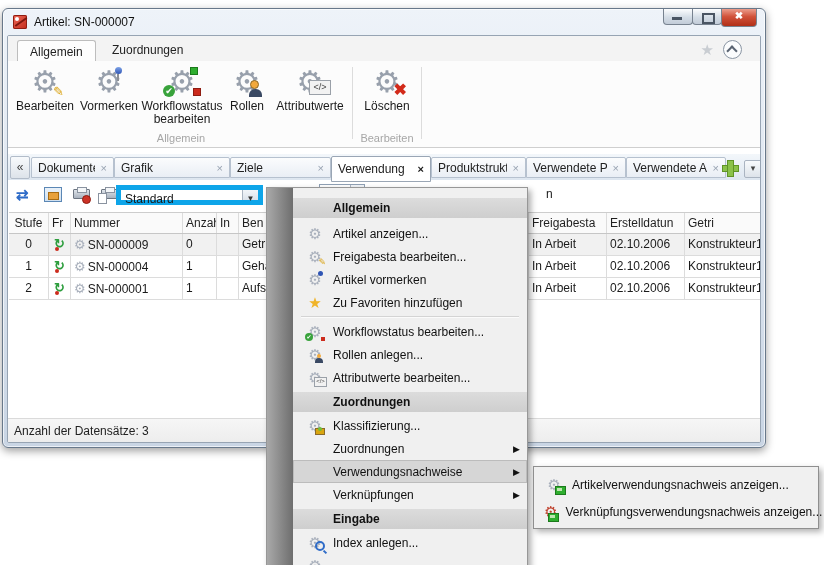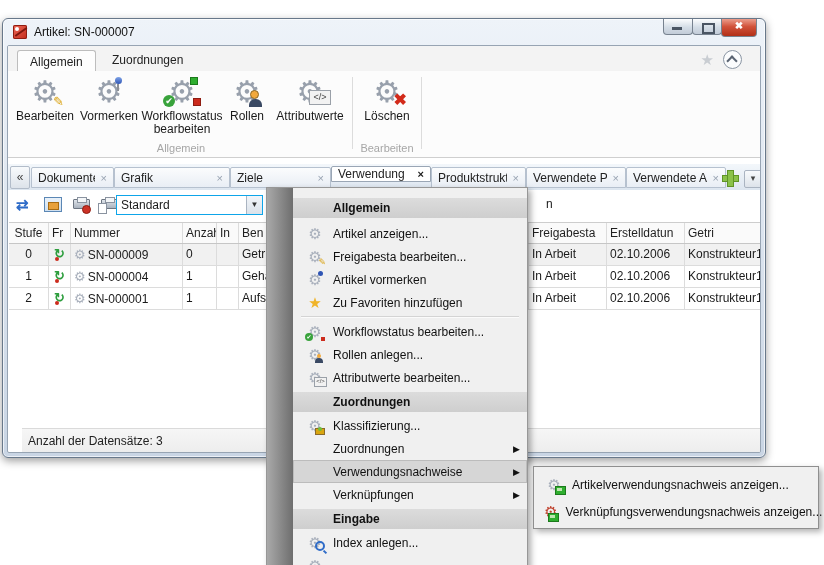--- a/index.html
+++ b/index.html
@@ -1,20 +1,20 @@
 <!DOCTYPE html>
 <html><head>
 <meta charset="utf-8">
 <style>
   html,body{margin:0;padding:0}
   body{width:824px;height:565px;overflow:hidden;background:#fff;position:relative;
        font-family:"Liberation Sans",sans-serif;font-size:12px;color:#1a1a1a;}
 
   
-  #win{position:absolute;left:2px;top:18px;width:762px;height:438px;border:1px solid #68788a;
+  #win{position:absolute;left:2px;top:8px;width:762px;height:438px;border:1px solid #68788a;
        border-radius:6px;background:linear-gradient(#eef3f9,#c9d5e4);
        box-shadow:0 3px 9px rgba(0,0,0,.38), inset 0 0 0 1px rgba(255,255,255,.65);}
   #titlebar{position:absolute;left:0;top:0;right:0;height:26px;}
   #appicon{position:absolute;left:10px;top:6px;width:14px;height:14px;border-radius:2px;
        background:linear-gradient(135deg,#ef6a5a,#c22a1a);box-shadow:inset 0 0 0 1px #8f1d12;}
   #appicon i{position:absolute;left:2px;top:2px;width:4px;height:4px;border-radius:50%;background:#fff;}
   #appicon u{position:absolute;left:1px;top:6px;width:14px;height:2px;background:#7e170e;transform:rotate(-35deg);}
   #title{position:absolute;left:31px;top:6px;font-size:12px;color:#111;}
   #winbtns{position:absolute;right:8px;top:0;display:flex;}
   .wbtn{width:28px;height:15px;border:1px solid #77828f;border-top:none;border-radius:0 0 4px 4px;
@@ -60,39 +60,39 @@
   .redx{right:-3px;bottom:0;color:#d22a1a;font-size:16px;font-weight:bold;}
 
   
   #docstrip{position:absolute;left:0;top:118px;right:0;height:26px;background:linear-gradient(#f3f7fb,#dde6f0);}
   #collapsetabs{position:absolute;left:2px;top:2px;width:18px;height:21px;border:1px solid #b2bcc9;border-radius:2px;
         background:linear-gradient(#f8fafc,#dde3ea);text-align:center;line-height:20px;font-size:12px;color:#444;}
   .dtab{position:absolute;top:3px;height:21px;border:1px solid #b6c1cf;border-radius:2px 2px 0 0;
         background:linear-gradient(#fbfcfd,#e9eef5);display:flex;align-items:center;padding:0 6px;box-sizing:border-box;}
   .dtab .lbl{font-size:12px;color:#222;white-space:nowrap;overflow:hidden;}
   .dtab .cx{margin-left:auto;padding-left:6px;color:#97a2b1;font-size:11px;}
-  .dtab.active{background:#fff;border-color:#9aa6b5;top:2px;height:16px;z-index:2;}
+  .dtab.active{background:#fff;border-color:#9aa6b5;top:2px;height:26px;z-index:2;}
   .dtab.active .cx{color:#1a1a1a;font-weight:bold;}
   #addtab{position:absolute;left:712px;top:4px;width:19px;height:19px;}
   #addtab .h{position:absolute;left:2px;top:7px;width:15px;height:5px;background:#8bc24a;border:1px solid #5f9427;}
   #addtab .v{position:absolute;left:7px;top:2px;width:5px;height:15px;background:#8bc24a;border:1px solid #5f9427;}
   #moretabs{position:absolute;left:736px;top:6px;width:16px;height:16px;border:1px solid #aab4c1;border-radius:2px;
         background:linear-gradient(#f8fafc,#dde3ea);text-align:center;line-height:14px;font-size:9px;color:#444;}
 
   
   #toolbar{position:absolute;left:0;top:144px;right:0;height:30px;background:#fff;}
   .tico{position:absolute;top:6px;width:18px;height:18px;}
   .sync{font-size:15px;color:#2f6cc8;font-weight:bold;line-height:18px;}
   .winico{position:absolute;left:0;top:1px;width:16px;height:13px;border:1px solid #5b87b5;background:linear-gradient(#e9f1f9,#cfe0f0);}
   .winico i{position:absolute;left:3px;top:4px;width:9px;height:6px;background:#e8a13c;border:1px solid #a86c14;}
   .printer{position:absolute;left:1px;top:3px;width:15px;height:8px;background:linear-gradient(#dfe4ea,#aab3bf);border:1px solid #6d7682;border-radius:1px;}
   .printer i{position:absolute;left:3px;top:-3px;width:8px;height:4px;background:#f4f6f8;border:1px solid #8a93a0;}
   .badge-red{position:absolute;right:-1px;bottom:0;width:7px;height:7px;border-radius:50%;background:#cc3226;border:1px solid #8f1d12;}
   .page-w{position:absolute;left:-2px;bottom:0;width:7px;height:9px;background:#fff;border:1px solid #8a93a0;}
-  #combo{position:absolute;left:108px;top:5px;width:147px;height:20px;border:1px solid #0ea5e9;background:#fff;box-sizing:border-box;}
+  #combo{position:absolute;left:108px;top:5px;width:147px;height:20px;border:5px solid #0ea5e9;background:#fff;box-sizing:border-box;}
   #combo .val{position:absolute;left:4px;top:2px;font-size:12px;}
   #combo .drop{position:absolute;right:0;top:0;bottom:0;width:15px;background:linear-gradient(#f2f5f9,#dbe2ea);border-left:1px solid #aab4c1;text-align:center;font-size:8px;line-height:18px;color:#333;}
   #stufelbl{position:absolute;left:267px;top:151px;font-size:12px;}
   #spinner{position:absolute;left:311px;top:148px;width:46px;height:20px;border:1px solid #8fa0b5;background:#fff;box-sizing:border-box;}
   #spinner .val{position:absolute;left:4px;top:2px;font-size:12px;}
   #spinner .btns{position:absolute;right:0;top:0;bottom:0;width:13px;border-left:1px solid #aab4c1;background:linear-gradient(#f2f5f9,#dbe2ea);}
   #spinner .btns b{display:block;height:9px;font-size:6px;line-height:9px;text-align:center;color:#333;}
   #fragn{position:absolute;left:538px;top:151px;font-size:12px;}
 
   
@@ -102,21 +102,21 @@
   #thead{top:176px;border-top:1px solid #cdcdcd;border-bottom:1px solid #c6c6c6;background:#fafafa;height:22px;}
   #thead .tc{color:#1f1f1f;}
   .drow{border-bottom:1px solid #dcdcdc;background:#fff;}
   .drow.alt{background:#f1f1f1;}
   .c-center{text-align:center;padding-left:0;padding-right:0;}
   .refr{color:#2e9e3e;font-size:13px;line-height:14px;font-weight:bold;position:relative;}
   .refr i{position:absolute;left:1px;bottom:0;width:4px;height:4px;border-radius:50%;background:#cc2b1d;}
   .sgear{color:#a9b0bc;font-size:13px;margin-right:2px;}
 
   
-  #statusbar{position:absolute;left:0;right:0;bottom:0;height:23px;background:linear-gradient(#f6f6f6,#ededed);border-top:1px solid #dadada;margin-left:14px;}
+  #statusbar{position:absolute;left:0;right:0;bottom:0;height:23px;background:linear-gradient(#f6f6f6,#ededed);border-top:1px solid #dadada;}
   #statusbar .txt{position:absolute;left:6px;top:5px;font-size:12px;color:#222;}
 
   
   #cmenu{position:absolute;left:266px;top:187px;width:262px;height:395px;background:#f0f0f0;
         border:1px solid #979797;box-shadow:3px 3px 6px rgba(0,0,0,.32);padding-left:26px;box-sizing:border-box;z-index:10;}
   #cstrip{position:absolute;left:0;top:0;bottom:0;width:26px;background:linear-gradient(to right,#a9a9a9,#6e6e6e);}
   .mhdr{height:20px;line-height:20px;background:linear-gradient(#dcdcdc,#cecece);font-weight:bold;font-size:12px;
         padding-left:40px;color:#111;}
   .mh1{margin-top:10px;} .mh2{margin-top:3px;} .mh3{margin-top:3px;}
   .mi{height:23px;display:flex;align-items:center;}

